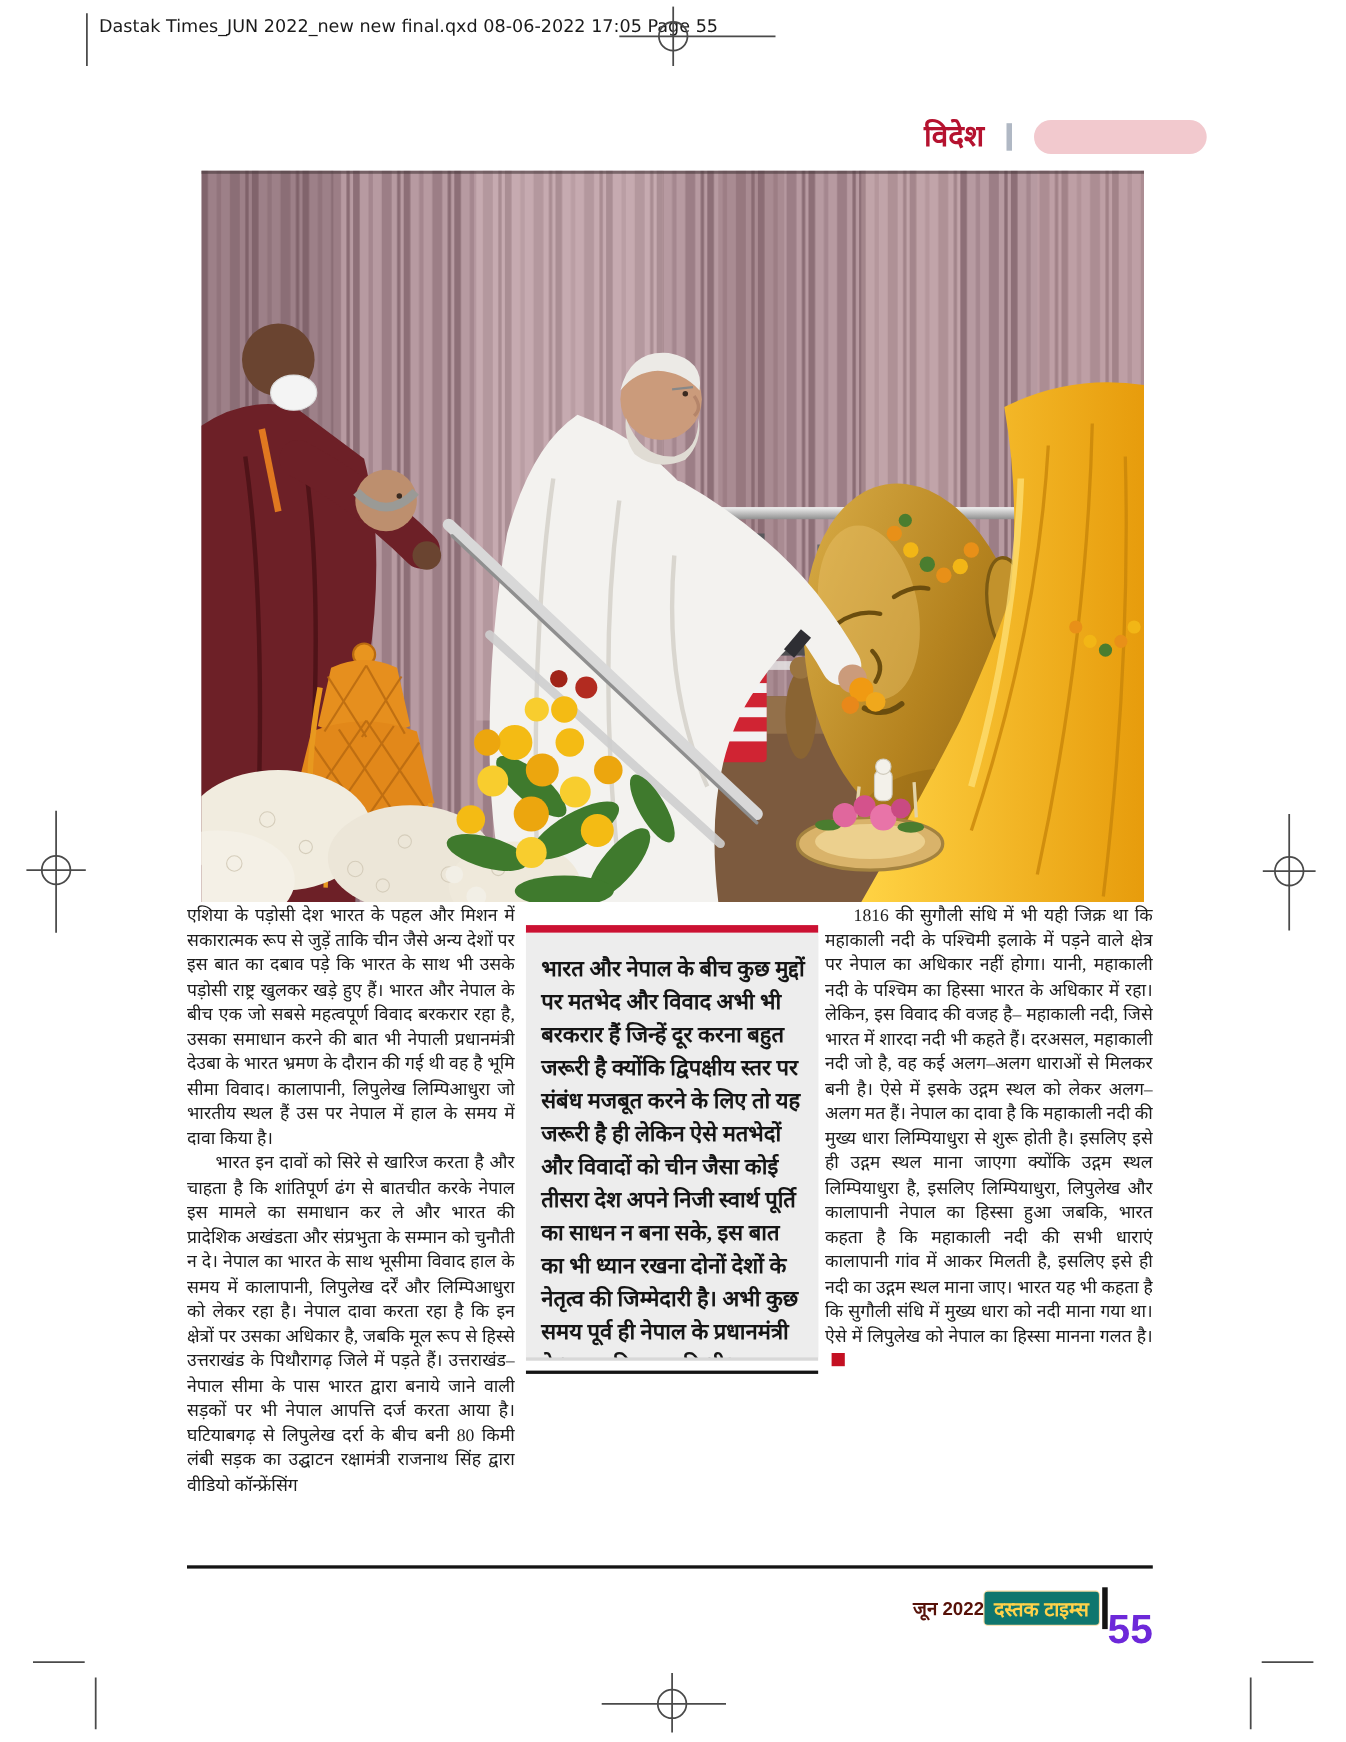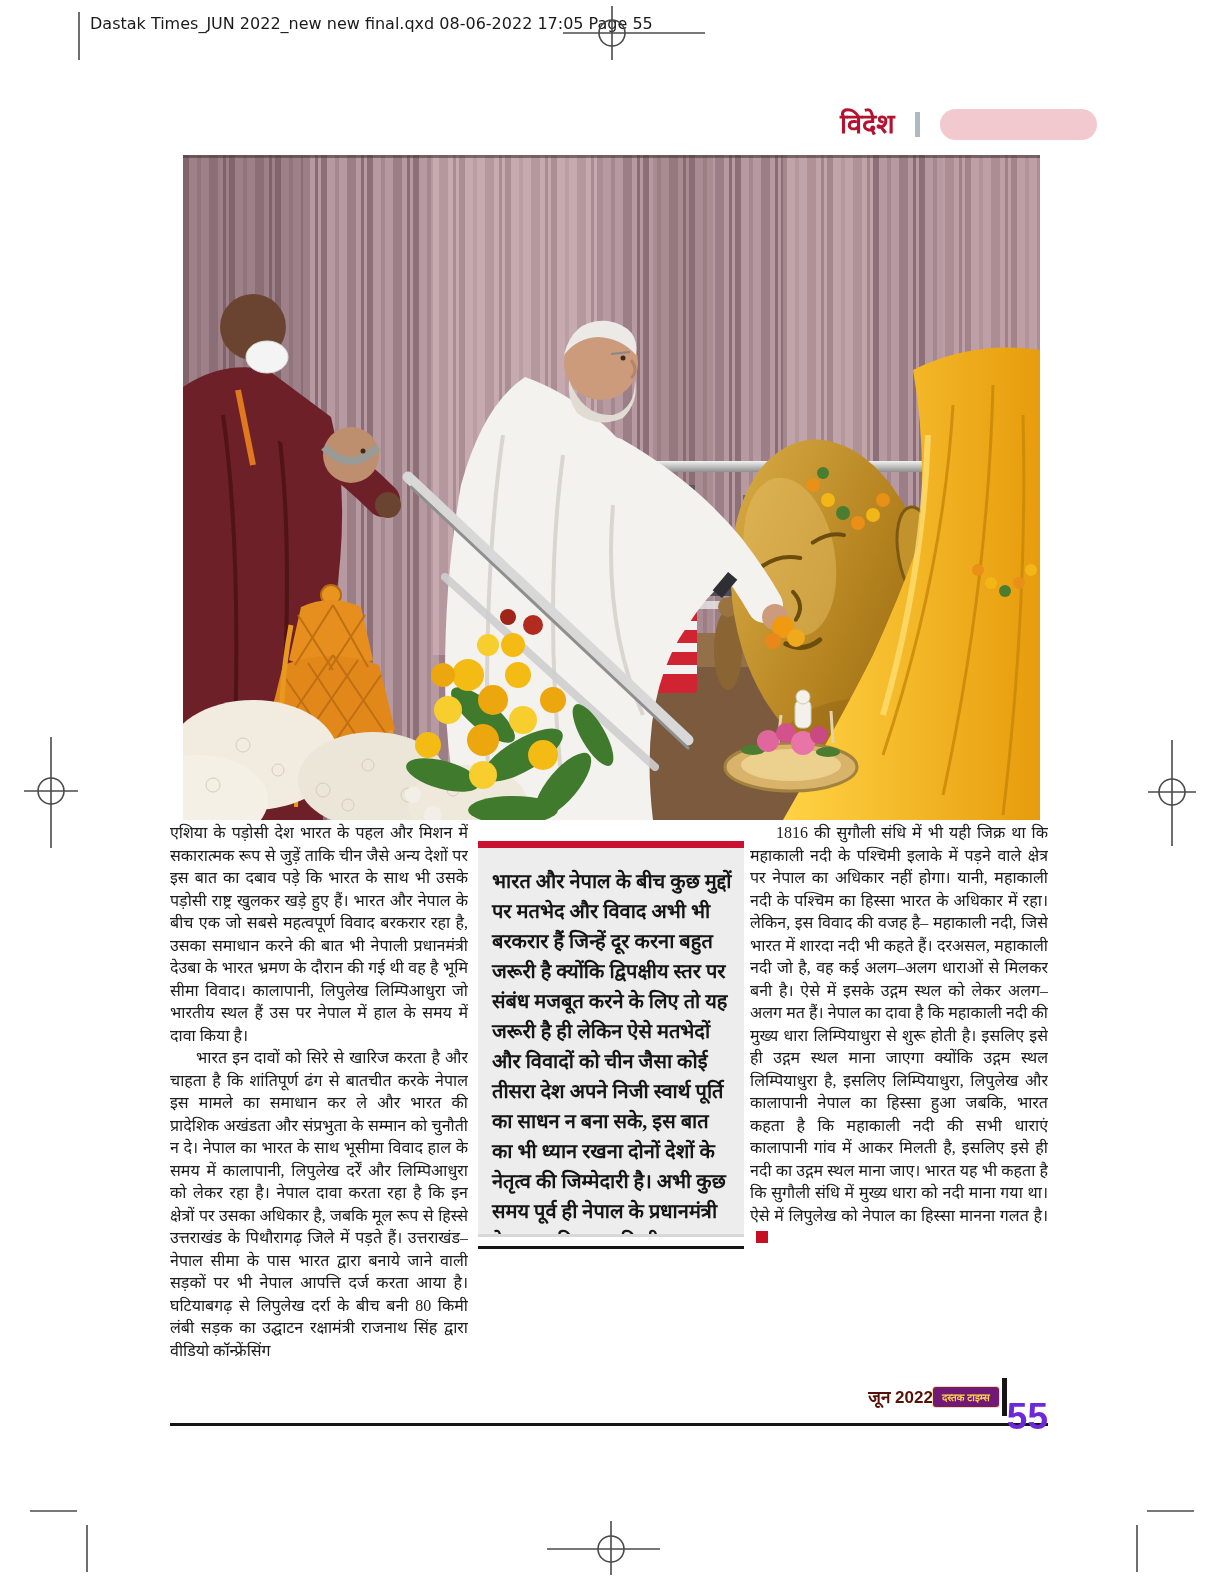--- a/index.html
+++ b/index.html
@@ -27,24 +27,24 @@
   .quote-bar{margin-top:21px;height:7px;background:#cb1132;}
   .quote-box{height:386px;background:#ededed;box-sizing:border-box;padding:18px 12px 0 14px;overflow:hidden;
              box-shadow:0 3px 0 #d8d8d8;}
   .quote-box p{font-size:20px;line-height:30px;font-weight:600;text-align:left;color:#151515;}
   .col2-rule{height:3px;background:#151515;margin-top:12px;}
   .col2 .cont{margin-top:11px;}
   .col3 p:first-child{margin-top:2px;}
   .endsq{display:inline-block;width:12px;height:12px;background:#c41022;margin-left:6px;}
   
   .footer-rule{position:absolute;left:170px;top:1423px;width:878px;height:3px;background:#151515;}
-  .footer{position:absolute;right:176px;top:1358px;display:flex;align-items:center;}
+  .footer{position:absolute;right:176px;top:1423px;display:flex;align-items:center;}
   .f-month{font-family:"Liberation Sans","DejaVu Sans",sans-serif;font-weight:700;font-size:17px;color:#561108;}
-  .f-logo{background:#701a75;color:#ffd24a;font-family:"Liberation Sans",sans-serif;font-weight:700;
-          font-size:10px;padding:3px 9px;border-radius:3px;box-shadow:0 0 0 1px #f6d9a2;white-space:nowrap;}
+  .f-logo{background:#0f766e;color:#ffd24a;font-family:"Liberation Sans",sans-serif;font-weight:700;
+          font-size:18px;padding:3px 9px;border-radius:3px;box-shadow:0 0 0 1px #f6d9a2;white-space:nowrap;}
   .f-bar{width:5px;height:38px;background:#151515;margin-left:3px;}
   .f-page{font-family:"Liberation Sans","DejaVu Sans",sans-serif;font-weight:700;font-size:37px;color:#6d28d9;line-height:1;margin-top:40px;}
 </style>
 </head>
 <body>
 
 <div class="page">
 
   <div class="slug">Dastak Times_JUN 2022_new new final.qxd  08-06-2022  17:05  Page 55</div>
 

